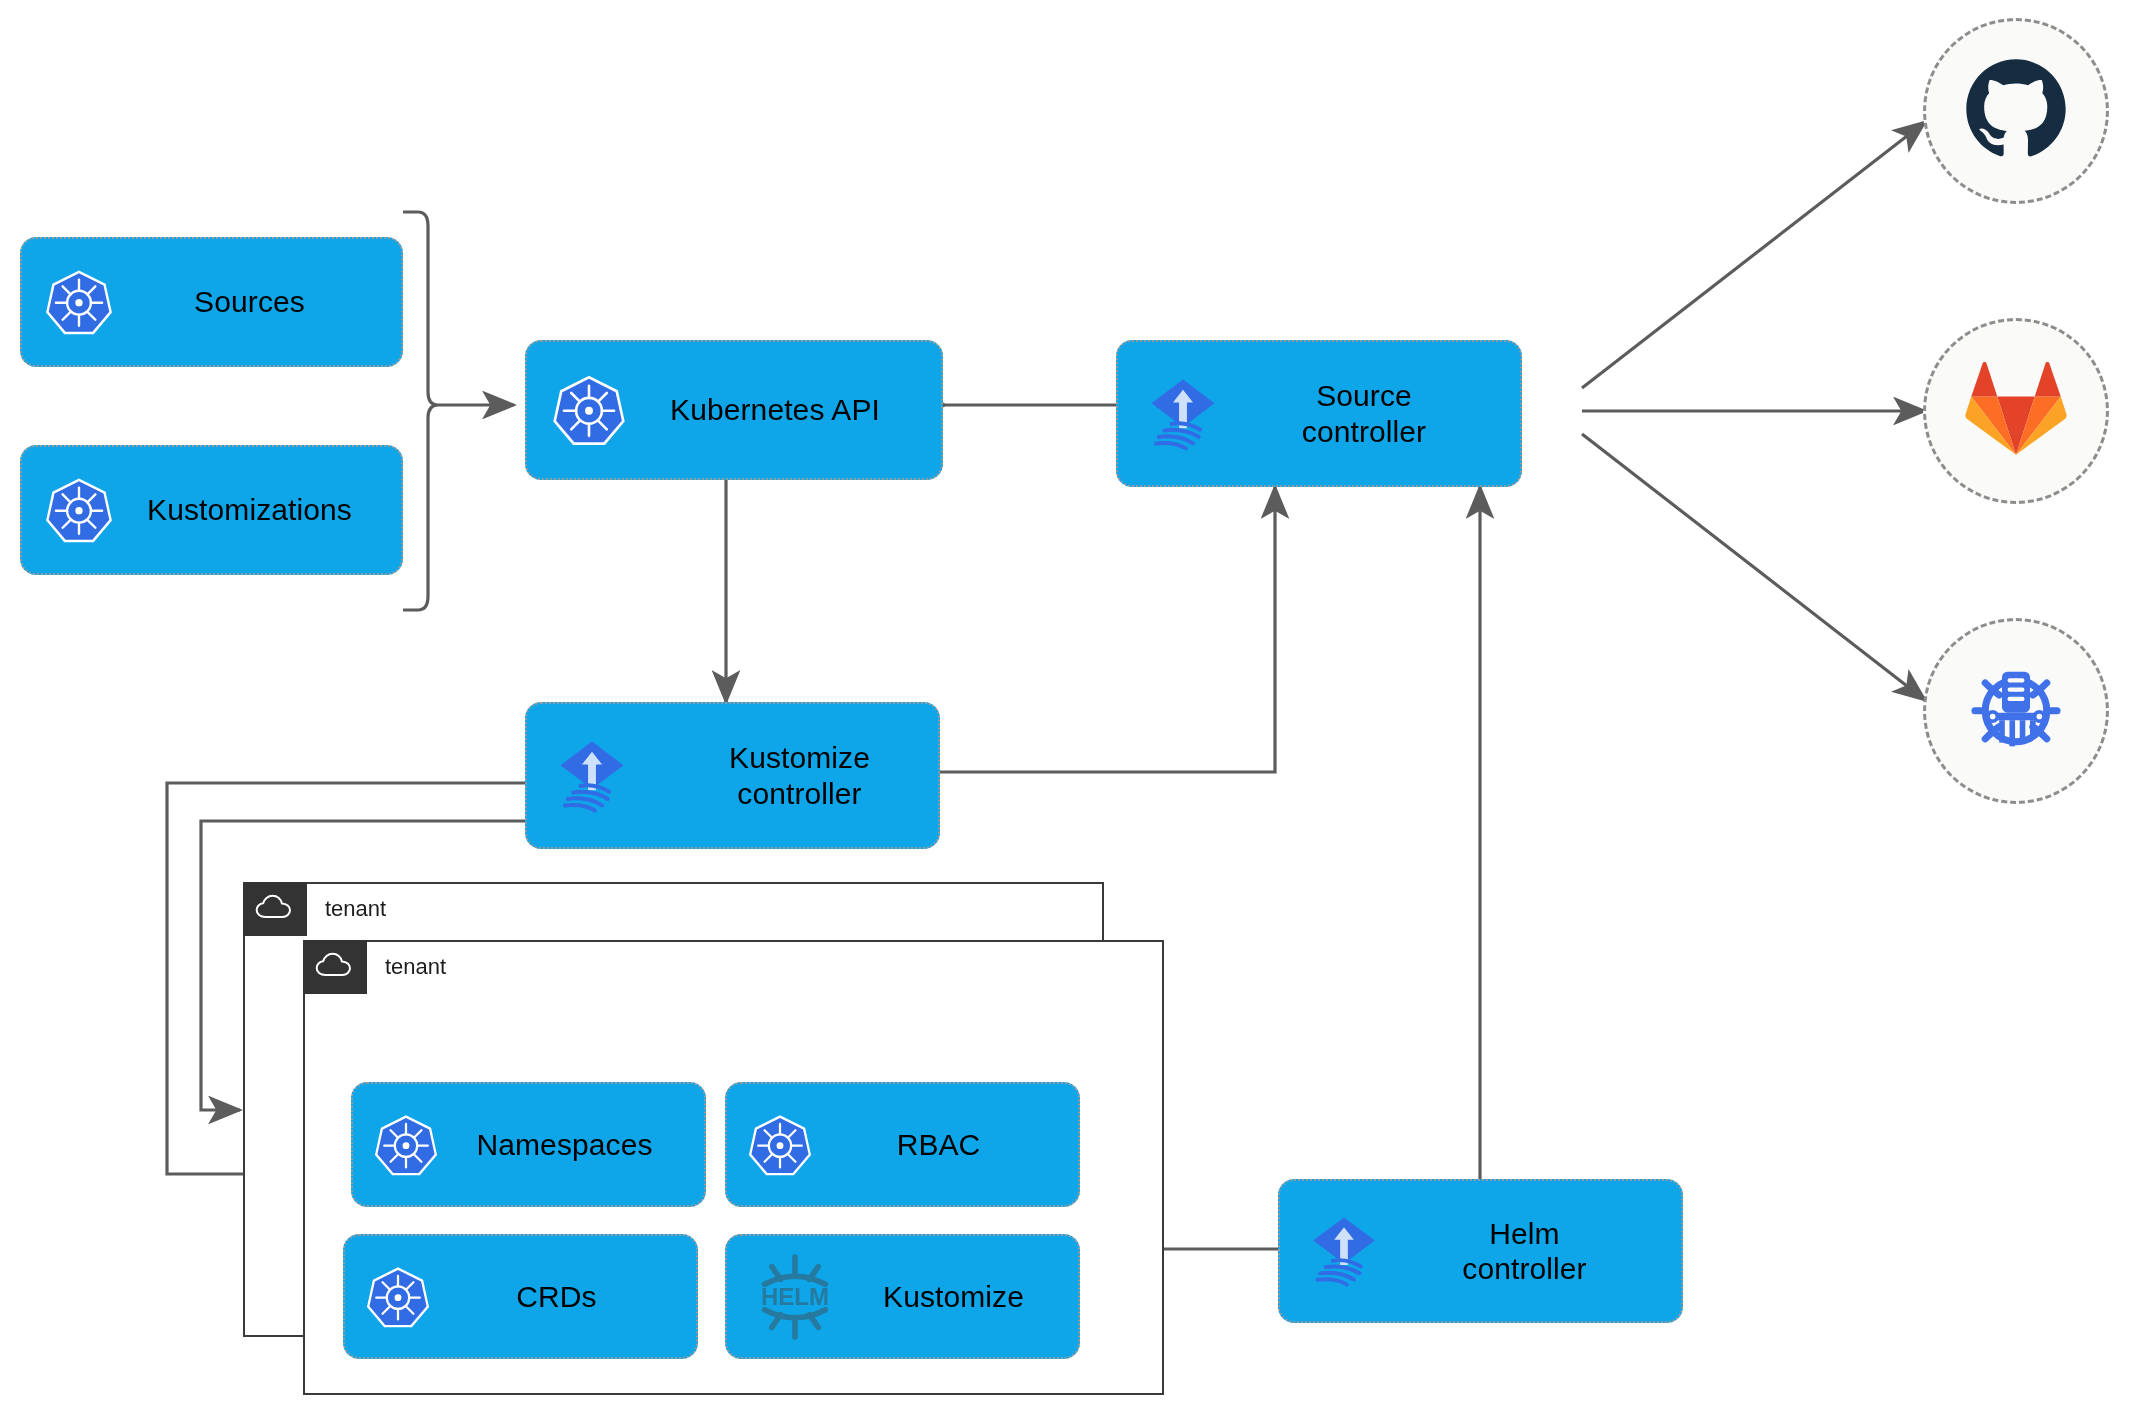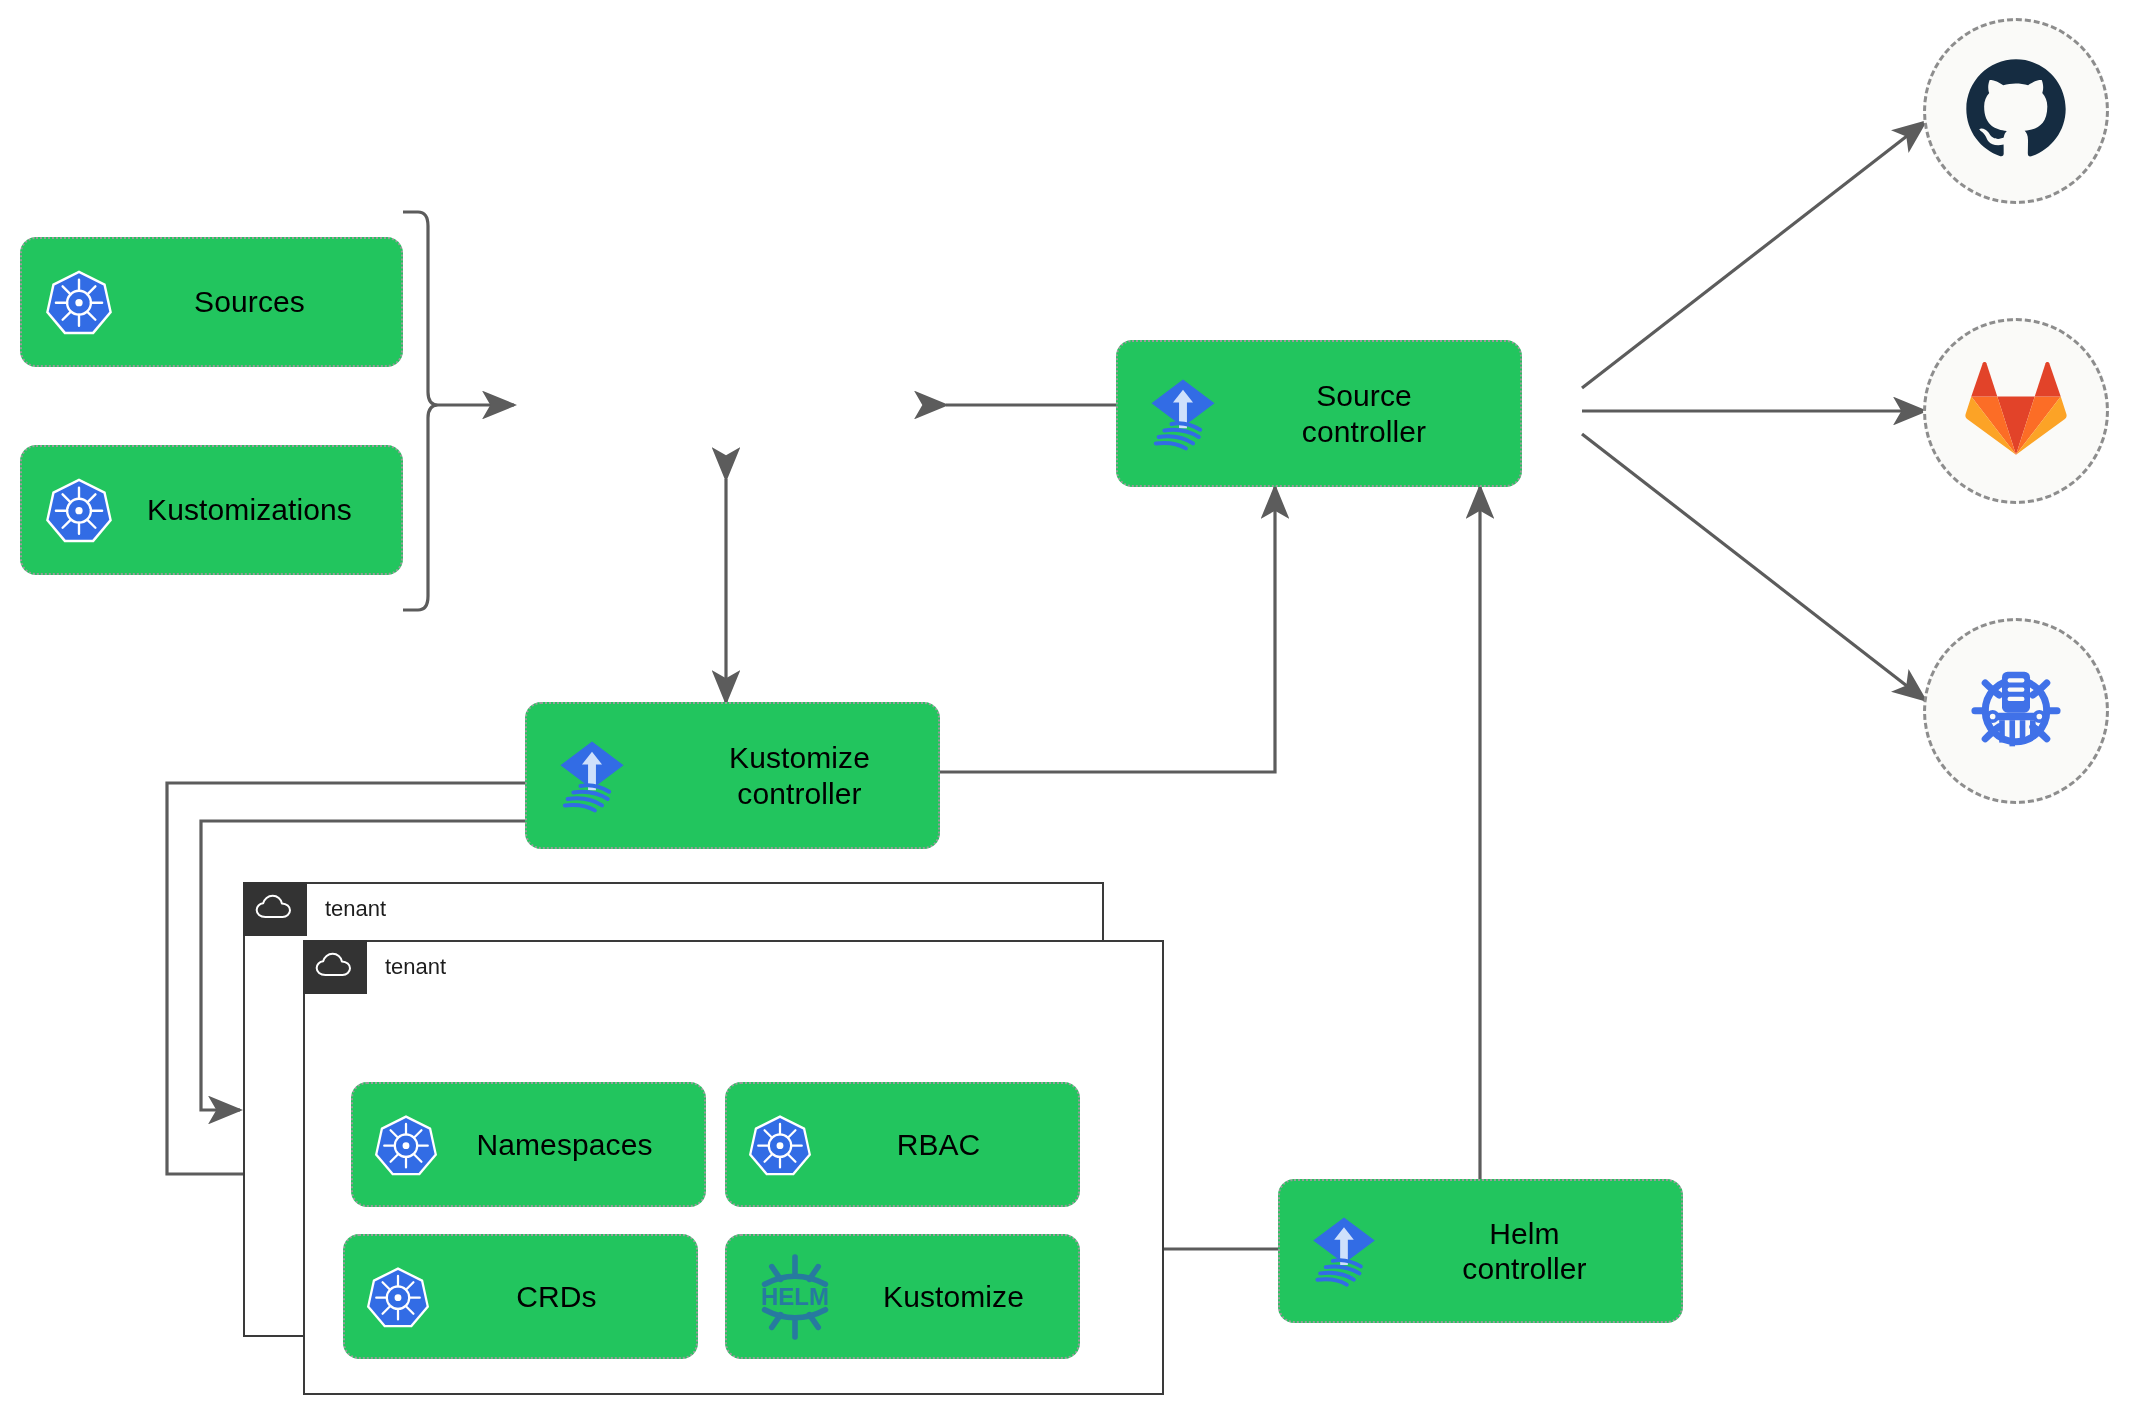--- a/index.html
+++ b/index.html
@@ -2,21 +2,21 @@
 <html><head>
 <meta charset="utf-8">
 <style>
   html,body{margin:0;padding:0;background:#ffffff;}
   body{font-family:"Liberation Sans","DejaVu Sans",sans-serif;}
   #canvas{position:relative;width:2144px;height:1407px;background:#fff;overflow:hidden;}
 
   
   .node{
     position:absolute;
-    background:#22c55e;
+    background:#0ea5e9;
     border:2.5px dotted #9a9a9a;
     border-radius:16px;
     display:flex;
     align-items:center;
     box-sizing:border-box;
   }
   .node .lbl{
     color:#000;
     font-size:30px;
     line-height:1.18;
@@ -132,20 +132,37 @@
           <path d="M17 51 L33 51 M67 51 L83 51"></path>
           <path d="M26.6 27.6 L38 39 M62 64 L73.4 75.4"></path>
           <path d="M73.4 27.6 L62 39 M38 64 L26.6 75.4"></path>
         </g>
         <circle cx="50" cy="51" r="5.2" fill="#fff"></circle>
       </svg>
     </span>
     <span class="lbl">Kustomizations</span>
   </div>
 
+  <div class="node" style="left:525px;top:340px;width:418px;height:140px;padding:0 18px 0 24px;">
+    <span class="ico">
+      <svg width="76" height="76" viewBox="0 0 100 100" aria-hidden="true">
+        <path d="M50 5 L88 24 L97 65 L71 96 L29 96 L3 65 L12 24 Z" fill="#fff"></path>
+        <path d="M50 9 L85 26.5 L93.3 64 L69.2 92.5 L30.8 92.5 L6.7 64 L15 26.5 Z" fill="#326ce5"></path>
+        <g stroke="#fff" stroke-width="3.4" fill="none" stroke-linecap="round">
+          <circle cx="50" cy="51" r="17"></circle>
+          <path d="M50 18 L50 34 M50 68 L50 84"></path>
+          <path d="M17 51 L33 51 M67 51 L83 51"></path>
+          <path d="M26.6 27.6 L38 39 M62 64 L73.4 75.4"></path>
+          <path d="M73.4 27.6 L62 39 M38 64 L26.6 75.4"></path>
+        </g>
+        <circle cx="50" cy="51" r="5.2" fill="#fff"></circle>
+      </svg>
+    </span>
+    <span class="lbl">Kubernetes API</span>
+  </div>
 
   <div class="node" style="left:1116px;top:340px;width:406px;height:147px;padding:0 18px 0 22px;">
     <span class="ico">
       <svg width="86" height="86" viewBox="0 0 120 120" aria-hidden="true">
         <path d="M60 12 L104 45 L60 78 L16 45 Z" fill="#326ce5"></path>
         <path d="M60 26 L74 44 L65.5 44 L65.5 80 L54.5 80 L54.5 44 L46 44 Z" fill="#cfe0fb"></path>
         <g stroke="#326ce5" stroke-width="5.6" fill="none" stroke-linecap="round">
           <path d="M44 74 Q 64 70 84 82"></path>
           <path d="M34 83 Q 60 79 82 92"></path>
           <path d="M26 92 Q 54 88 74 101"></path>

